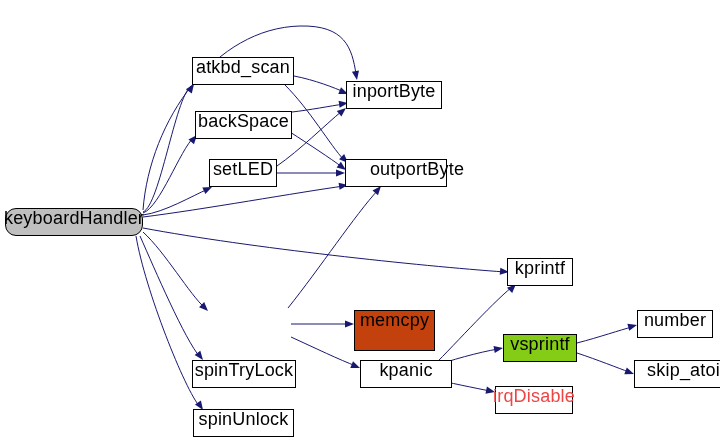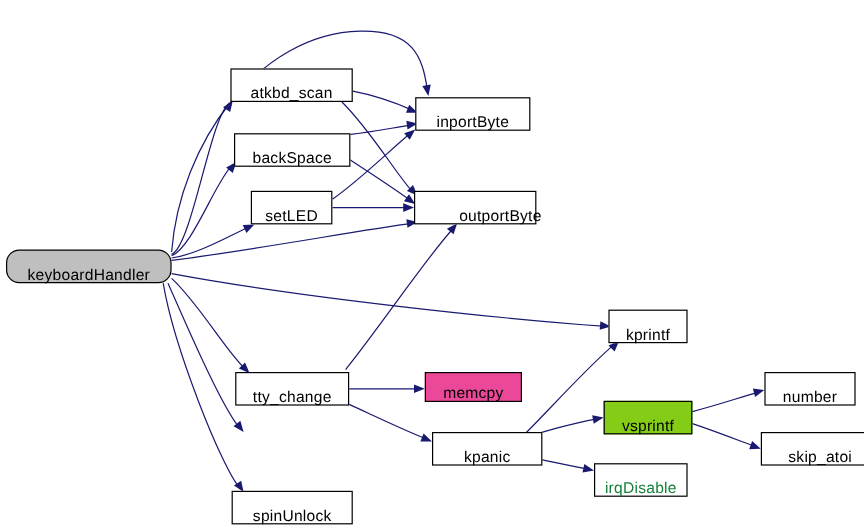--- a/index.html
+++ b/index.html
@@ -25,24 +25,24 @@
     width: 720px;
     height: 443px;
   }
   .node {
     position: absolute;
     box-sizing: border-box;
     border: 1px solid #000000;
     background: #ffffff;
     color: #000000;
     font-family: "Liberation Sans", sans-serif;
-    font-size: 13px;
+    font-size: 18px;
     line-height: 1;
     display: flex;
-    align-items: flex-end;
+    align-items: flex-start;
     justify-content: center;
     white-space: nowrap;
     letter-spacing: 0.2px;
     z-index: 2;
   }
   .node.highlight {
     background: #bfbfbf;
     border-radius: 11px;
   }
   .node-label {
@@ -160,39 +160,39 @@
     </div>
     <div class="node" style="left: 209px; top: 159px; width: 68px; height: 28px; border-color: rgb(0, 0, 0); background: rgb(255, 255, 255); color: rgb(0, 0, 0);">
       <span class="node-label">setLED</span>
     </div>
     <div class="node" style="left: 346px; top: 81px; width: 96px; height: 28px; border-color: rgb(0, 0, 0); background: rgb(255, 255, 255); color: rgb(0, 0, 0);">
       <span class="node-label">inportByte</span>
     </div>
     <div class="node" style="left: 345px; top: 159px; width: 102px; height: 28px; border-color: rgb(0, 0, 0); background: rgb(255, 255, 255); color: rgb(0, 0, 0); padding-left: 42px;">
       <span class="node-label">outportByte</span>
     </div>
-    <div class="node" style="left: 196px; top: 310px; width: 95px; height: 28px; border-color: rgb(0, 0, 0); background: rgb(255, 255, 255); color: rgb(0, 0, 0);">
-      <span class="node-label">tty_change</span>
+    <div class="node" style="left: 192px; top: 360px; width: 104px; height: 28px; border-color: rgb(0, 0, 0); background: rgb(255, 255, 255); color: rgb(0, 0, 0);">
+      <span class="node-label">spinTryLock</span>
     </div>
     <div class="node" style="left: 193px; top: 409px; width: 101px; height: 28px; border-color: rgb(0, 0, 0); background: rgb(255, 255, 255); color: rgb(0, 0, 0);">
       <span class="node-label">spinUnlock</span>
     </div>
-    <div class="node" style="left: 354px; top: 310px; width: 81px; height: 25px; border-color: rgb(0, 0, 0); background: #ec4899; color: rgb(0, 0, 0);">
+    <div class="node" style="left: 354px; top: 310px; width: 81px; height: 41px; border-color: rgb(0, 0, 0); background: #c2410c; color: rgb(0, 0, 0);">
       <span class="node-label">memcpy</span>
     </div>
     <div class="node" style="left: 360px; top: 360px; width: 92px; height: 28px; border-color: rgb(0, 0, 0); background: rgb(255, 255, 255); color: rgb(0, 0, 0);">
       <span class="node-label">kpanic</span>
     </div>
     <div class="node" style="left: 507px; top: 258px; width: 66px; height: 28px; border-color: rgb(0, 0, 0); background: rgb(255, 255, 255); color: rgb(0, 0, 0);">
       <span class="node-label">kprintf</span>
     </div>
     <div class="node" style="left: 503px; top: 334px; width: 74px; height: 28px; border-color: rgb(0, 0, 0); background: #84cc16; color: rgb(0, 0, 0);">
       <span class="node-label">vsprintf</span>
     </div>
-    <div class="node" style="left: 495px; top: 386px; width: 78px; height: 28px; border-color: rgb(0, 0, 0); background: rgb(255, 255, 255); color: #15803d;">
+    <div class="node" style="left: 495px; top: 386px; width: 78px; height: 28px; border-color: rgb(0, 0, 0); background: rgb(255, 255, 255); color: #ef4444;">
       <span class="node-label">irqDisable</span>
     </div>
     <div class="node" style="left: 637px; top: 310px; width: 76px; height: 28px; border-color: rgb(0, 0, 0); background: rgb(255, 255, 255); color: rgb(0, 0, 0);">
       <span class="node-label">number</span>
     </div>
     <div class="node" style="left: 634px; top: 360px; width: 99px; height: 28px; border-color: rgb(0, 0, 0); background: rgb(255, 255, 255); color: rgb(0, 0, 0);">
       <span class="node-label">skip_atoi</span>
     </div>
   </div>
 

